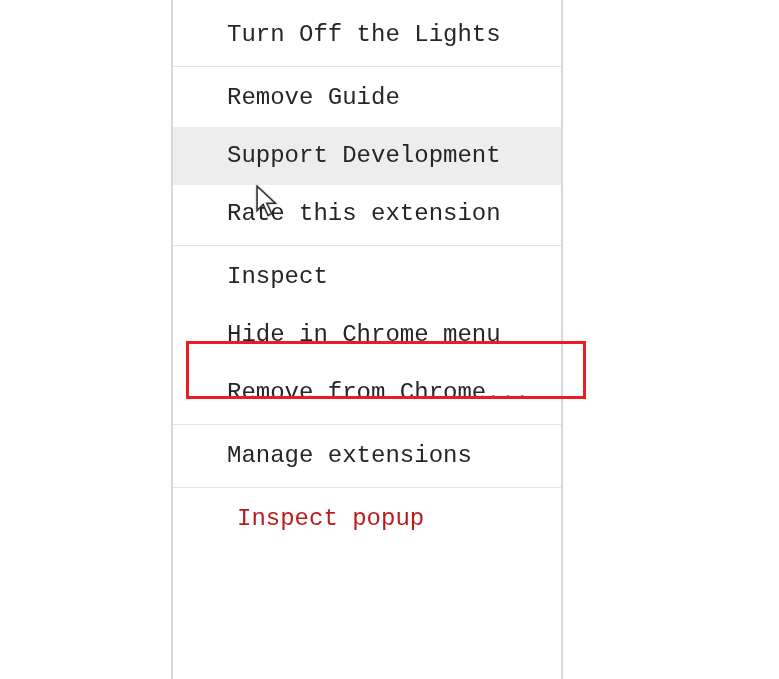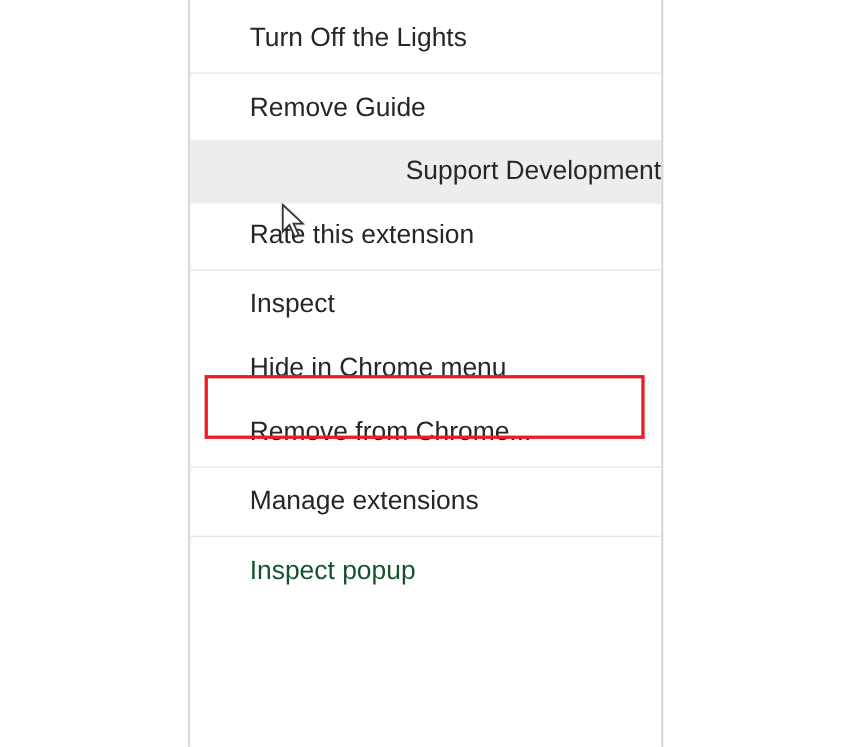--- a/index.html
+++ b/index.html
@@ -11,45 +11,46 @@
       width: 779px;
       height: 679px;
       background: #ffffff;
       font-family: -apple-system, BlinkMacSystemFont, "Segoe UI", Arial, sans-serif;
       position: relative;
     }
     .menu-container {
       position: absolute;
       left: 171px;
       top: 0;
-      width: 432px;
+      width: 392px;
       height: 679px;
       background: #ffffff;
       border-left: 2px solid #d9d9d9;
       border-right: 2px solid #d9d9d9;
       display: flex;
       flex-direction: column;
       box-shadow: 0 1px 3px rgba(0,0,0,0.04);
+      font-family: Liberation Mono, monospace;
     }
     .menu-item {
       font-size: 24px;
       color: #262626;
       padding: 14px 0 14px 54px;
       cursor: default;
       position: relative;
       line-height: 1.25;
       display: flex;
       align-items: center;
     }
     .menu-item.hovered {
       background: #ededed;
-      justify-content: flex-end;
     }
     .menu-item.disabled {
-      color: #14532d;
+      color: #b91c1c;
+      margin-left: 10px;
     }
     .divider {
       height: 1px;
       background: #e2e2e2;
       margin: 2px 0;
     }
     .submenu-arrow {
       position: absolute;
       right: 28px;
       top: 50%;

